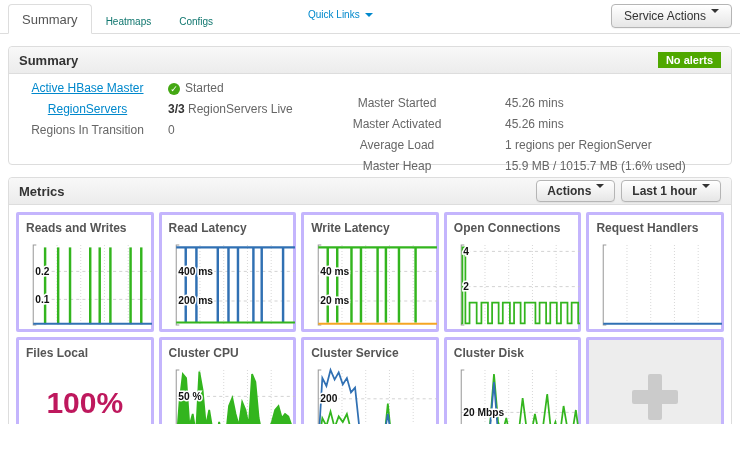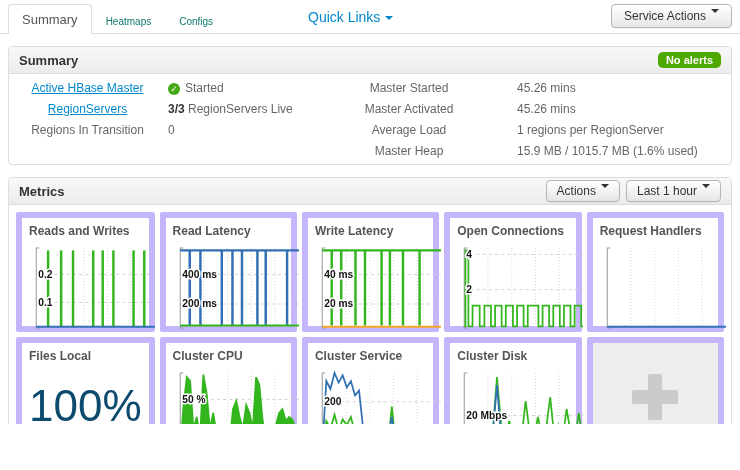--- a/index.html
+++ b/index.html
@@ -6,63 +6,63 @@
   body{font-family:"Liberation Sans",sans-serif;color:#333;}
   .page{position:relative;width:740px;height:424px;background:#fff;overflow:hidden;}
 
   
   .tabbar{position:relative;height:33px;border-bottom:1px solid #ddd;}
   .tab-group{display:flex;align-items:flex-end;height:33px;padding-left:8px;}
   .tab{display:inline-block;padding:7px 13px 6px;font-size:13px;color:#555;background:#fff;
        border:1px solid #ddd;border-bottom:1px solid #fff;border-radius:4px 4px 0 0;
        margin-bottom:-1px;text-decoration:none;}
   .tab-link{display:inline-block;padding:7px 14px 6px;font-size:10px;color:#0f766e;text-decoration:none;cursor:pointer;}
-  .quick-links{position:absolute;left:308px;top:9px;font-size:14px;color:#0088cc;text-decoration:none;cursor:pointer;}
+  .quick-links{position:absolute;left:308px;top:9px;font-size:10px;color:#0088cc;text-decoration:none;cursor:pointer;}
   .caret{display:inline-block;width:0;height:0;border-left:4px solid transparent;border-right:4px solid transparent;border-top:4px solid #333;vertical-align:middle;margin-left:5px;}
   .caret-blue{border-top-color:#0088cc;}
   .btn{display:inline-flex;background:linear-gradient(#ffffff,#e6e6e6);
        border:1px solid #b5b5b5;border-radius:4px;padding:4px 12px;font-size:12px;color:#333;
        font-family:inherit;cursor:pointer;box-shadow:inset 0 1px 0 rgba(255,255,255,.7),0 1px 1px rgba(0,0,0,.05);}
   #service-actions{position:absolute;right:8px;top:4px;}
 
   
   .panel{border:1px solid #ddd;border-radius:4px;margin:0 8px;background:#fff;}
   .summary-panel{margin-top:12px;}
   .metrics-panel{margin-top:12px;}
   .panel-heading{height:26px;display:flex;align-items:center;padding:0 10px;
        background:linear-gradient(#f8f8f8,#ececec);border-bottom:1px solid #ddd;
        border-radius:4px 4px 0 0;font-weight:bold;font-size:13px;color:#333;}
   .badge{margin-left:auto;background:#4fa800;color:#fff;font-size:11px;font-weight:bold;
-       padding:2px 8px;border-radius:5px;cursor:pointer;}
+       padding:2px 8px;border-radius:0;cursor:pointer;}
 
   
   .summary-body{position:relative;height:90px;font-size:12px;color:#666;}
   .scol{position:absolute;top:4px;}
   .scol.left{left:6px;width:350px;}
-  .scol.right{left:300px;width:428px;}
+  .scol.right{left:288px;width:428px;margin-top:15px;}
   .srow{display:flex;line-height:21px;white-space:nowrap;}
   .slabel{text-align:center;margin-right:8px;color:#666;flex:none;}
   .left .slabel{width:145px;}
   .right .slabel{width:200px;}
   .slink{color:#0088cc;text-decoration:underline;cursor:pointer;}
   .sval{color:#666;}
   .check-icon{display:inline-block;width:12px;height:12px;border-radius:50%;background:#44a813;
        color:#fff;font-size:9px;line-height:12px;text-align:center;margin-right:5px;font-style:normal;}
   .ratio{color:#333;}
 
   
   .heading-btns{margin-left:auto;display:flex;gap:6px;}
-  .heading-btns .btn{padding:3px 10px;font-weight:normal;}
+  .heading-btns .btn{padding:3px 10px;font-weight:bold;}
   .tiles{display:grid;grid-template-columns:repeat(5,1fr);gap:5px;padding:7px;}
-  .tile{position:relative;height:120px;border:6px solid #c4b5fd;border-radius:2px;background:#fff;
+  .tile{position:relative;height:120px;border:3px solid #c4b5fd;border-radius:2px;background:#fff;
         padding:6px 7px;box-sizing:border-box;cursor:pointer;}
   .tile-title{font-size:12px;font-weight:bold;color:#555;white-space:nowrap;overflow:hidden;}
   .chart-svg{position:absolute;left:4px;top:27px;width:131px;height:86px;}
   .tile-text{display:flex;align-items:center;justify-content:center;height:86px;
-        font-size:44px;font-weight:normal;color:#0c4a6e;}
+        font-size:30px;font-weight:bold;color:#be185d;}
   .tile-add{background:#ededed;display:flex;align-items:center;justify-content:center;}
   .plus-icon{position:relative;width:46px;height:46px;}
   .plus-icon::before{content:"";position:absolute;left:0;top:16px;width:46px;height:14px;background:#cbcbcb;border-radius:2px;}
   .plus-icon::after{content:"";position:absolute;left:16px;top:0;width:14px;height:46px;background:#cbcbcb;border-radius:2px;}
 </style>
 </head>
 <body>
 
 <div class="page">
 

